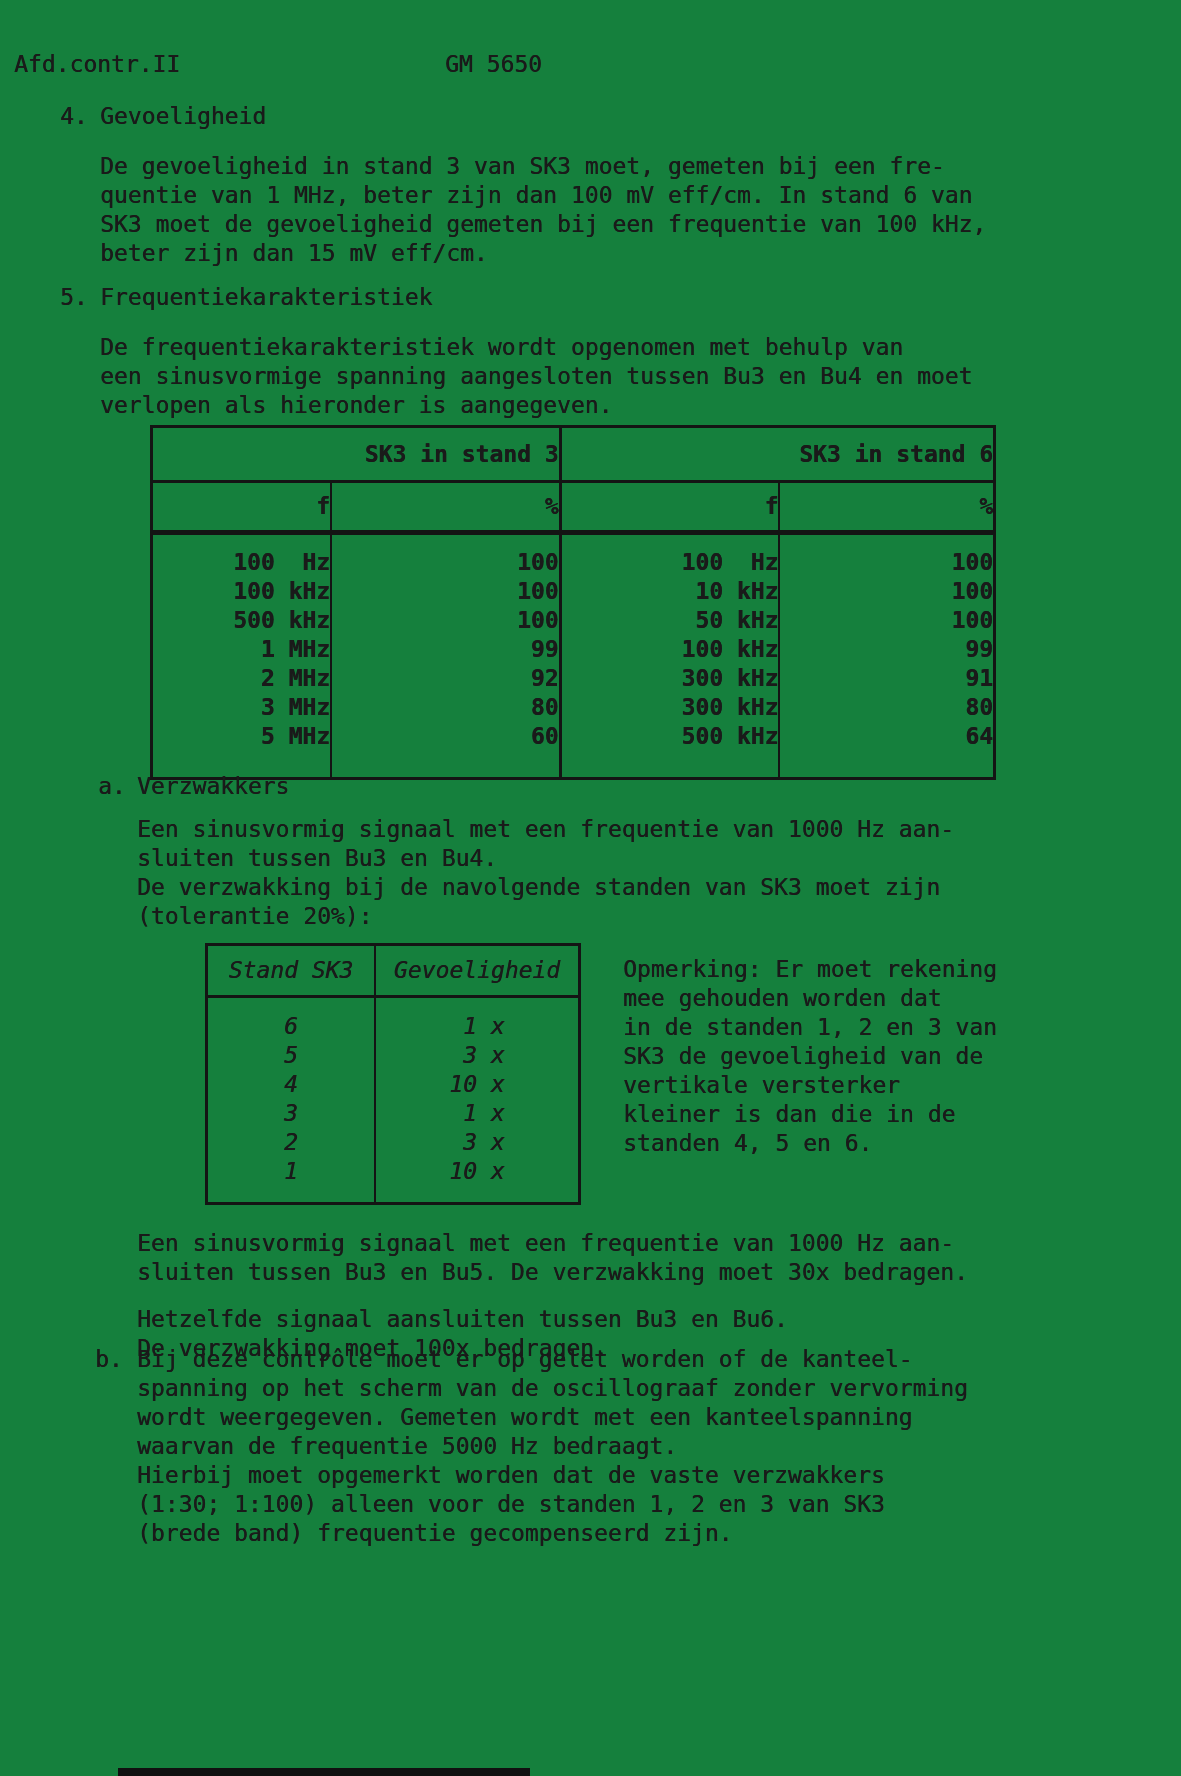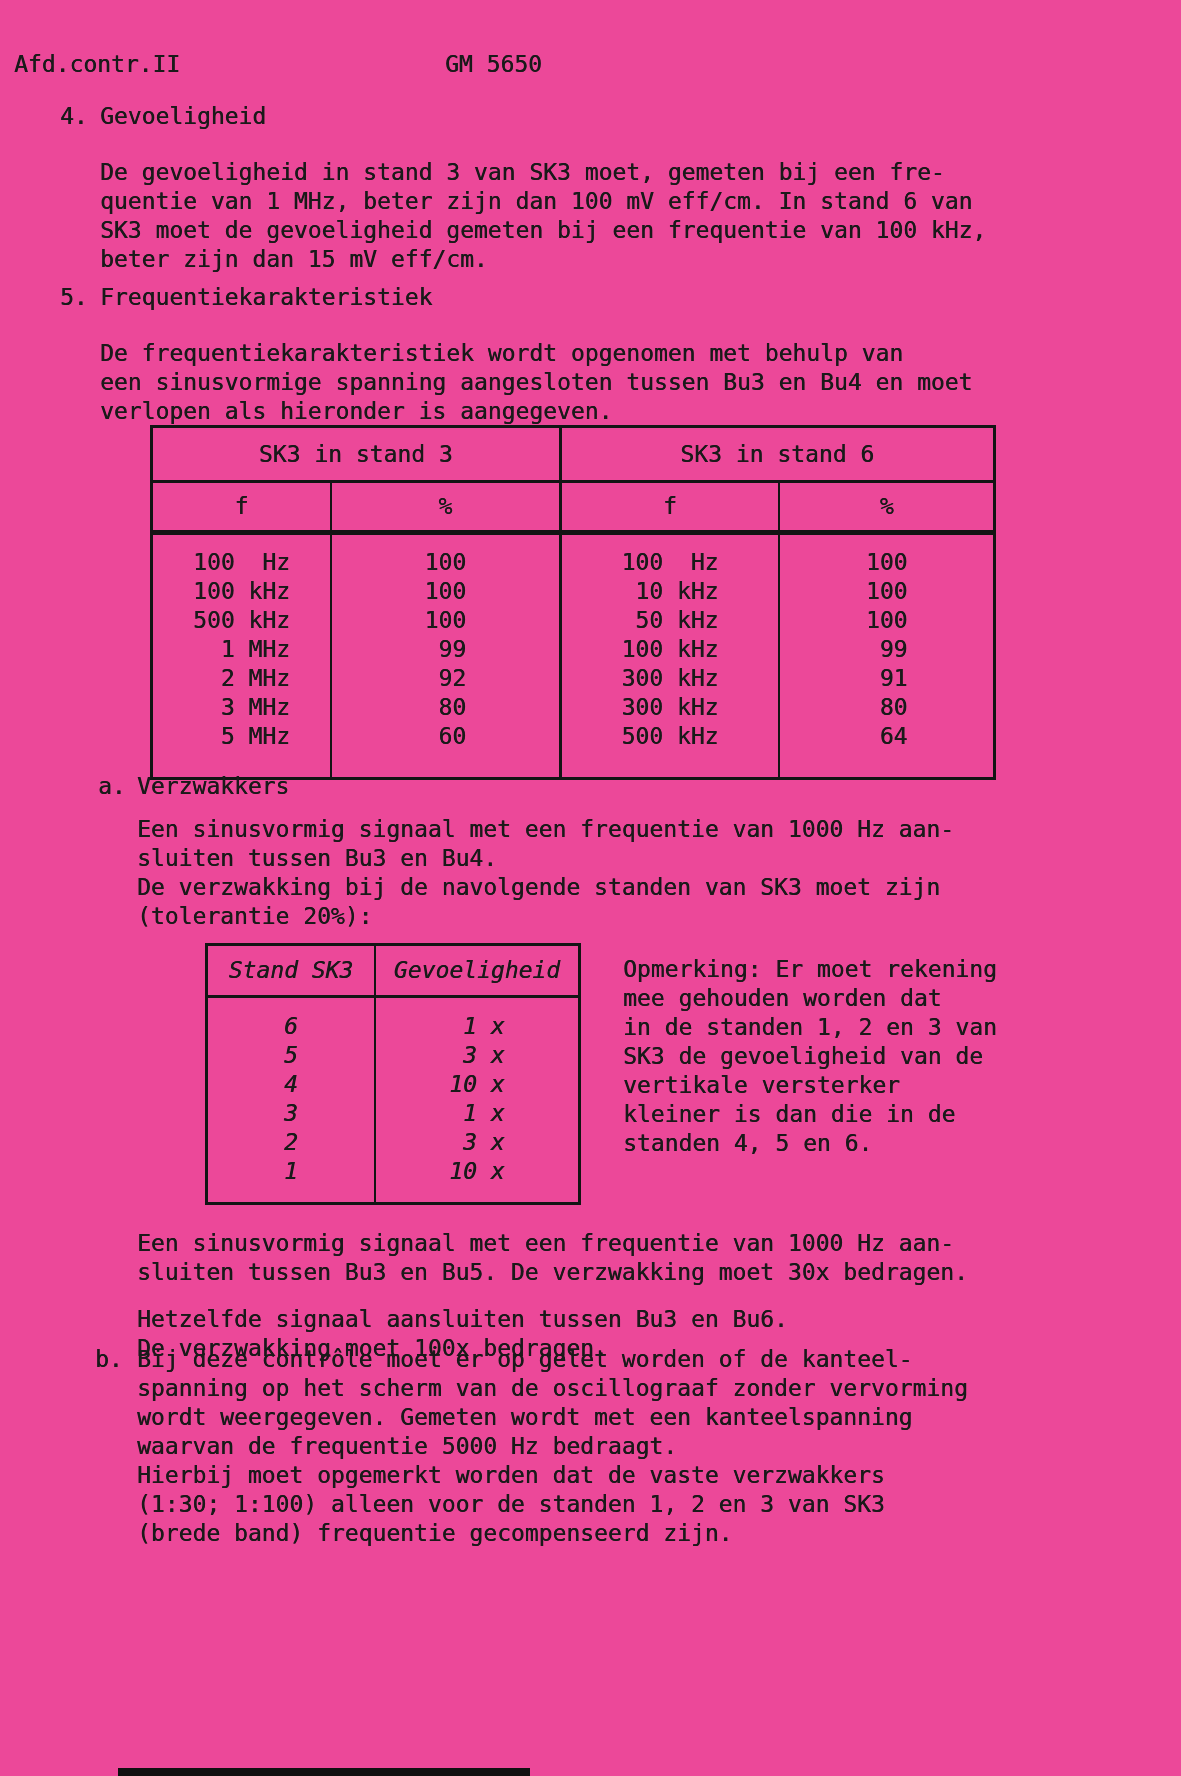--- a/index.html
+++ b/index.html
@@ -1,46 +1,46 @@
 <!DOCTYPE html>
 <html><head>
 <meta charset="utf-8">
 <style>
   * { margin:0; padding:0; box-sizing:border-box; }
   html,body { background:#888; }
   .page {
     position:relative;
     width:1181px; height:1776px;
     margin:0 auto;
-    background:#ec4899;
+    background:#15803d;
     color:#1a1a1a;
     font-family:"DejaVu Sans Mono","Liberation Mono",monospace;
     font-size:23px;
     line-height:29px;
     overflow:hidden;
     text-shadow:0.4px 0 currentColor;
   }
   .pre { white-space:pre-wrap; }
   .u { text-underline-offset:5px; text-decoration-thickness:2px; }
 
   .hdr-left   { position:absolute; top:50px; left:14px; }
   .hdr-center { position:absolute; top:50px; left:445px; }
 
   .sec { position:absolute; left:60px; width:1010px; }
   .sec4 { top:102px; }
   .sec5 { top:283px; }
   .sec-head { display:flex; }
   .sec-num { width:40px; flex:0 0 40px; }
-  .sec .body { margin:27px 0 0 40px; }
+  .sec .body { margin:21px 0 0 40px; }
 
   
   .freq-wrap { position:absolute; top:425px; left:150px; }
   table { border-collapse:collapse; }
   .freq-table { width:846px; border:3px solid #141414; }
-  .freq-table th, .freq-table td { font-weight:normal; text-align:center; white-space:pre; }
+  .freq-table th, .freq-table td { font-weight:bold; text-align:right; white-space:pre; }
   .freq-table .group-row th { height:55px; border-bottom:3px solid #141414; vertical-align:middle; }
   .freq-table .group-row th + th { border-left:3px solid #141414; }
   .freq-table .colhead-row th { height:51px; border-bottom:5px solid #141414; vertical-align:middle; }
   .freq-table .colhead-row th:nth-child(2),
   .freq-table .colhead-row th:nth-child(4),
   .freq-table tbody td:nth-child(2),
   .freq-table tbody td:nth-child(4) { border-left:2px solid #141414; }
   .freq-table .colhead-row th:nth-child(3),
   .freq-table tbody td:nth-child(3) { border-left:3px solid #141414; }
   .freq-table tbody td { height:29px; }

